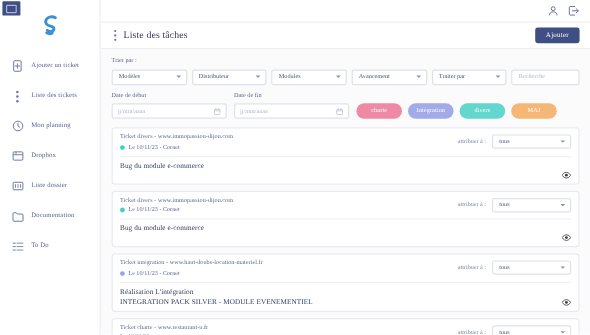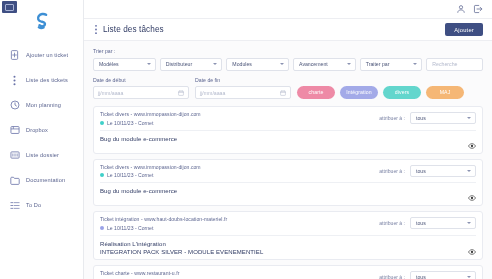--- a/index.html
+++ b/index.html
@@ -2,21 +2,21 @@
 <html><head>
 <meta charset="utf-8">
 <style>
   * { box-sizing: border-box; margin: 0; padding: 0; }
   html, body {
     width: 492px; height: 279px;
     font-family: "Liberation Sans", sans-serif;
     background: #ffffff;
     overflow: hidden;
   }
-  .app { position: relative; width: 492px; height: 279px; display: flex; }
+  .app { position: relative; width: 492px; height: 279px; display: flex; font-family: Liberation Serif, serif; }
 
   
   .sidebar {
     width: 84px; height: 279px;
     background: #ffffff;
     border-right: 1px solid #e8eaee;
     flex: 0 0 84px;
     position: relative;
   }
   .win-badge {

